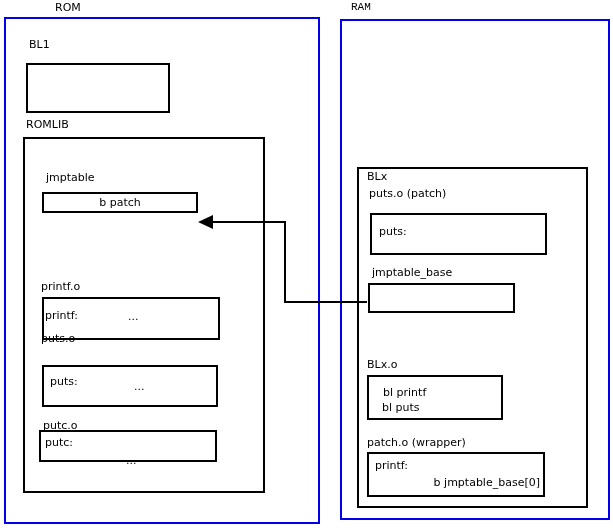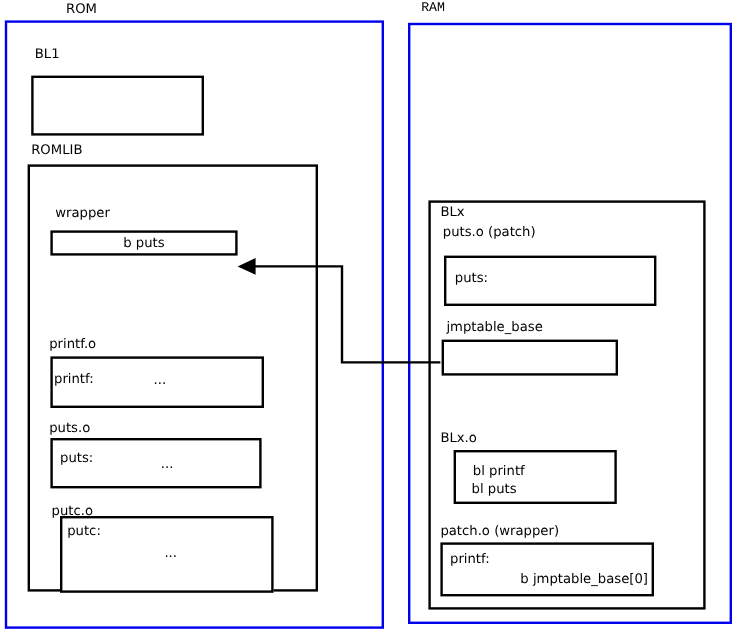--- a/index.html
+++ b/index.html
@@ -62,39 +62,39 @@
   <div class="lbl" style="left:55px; top:1px;">ROM</div>
 
   <div class="frame" style="left:4px; top:17px; width:316px; height:507px;"></div>
 
   <div class="lbl" style="left:29px; top:38px;">BL1</div>
   <div class="box" style="left:26px; top:63px; width:144px; height:50px;"></div>
 
   <div class="lbl" style="left:26px; top:118px;">ROMLIB</div>
   <div class="box" style="left:23px; top:137px; width:242px; height:356px;"></div>
 
-  <div class="lbl" style="left:46px; top:171px;">wrapper</div>
+  <div class="lbl" style="left:46px; top:171px;">jmptable</div>
   <div class="abs" style="left:42px; top:192px; width:156px;">
-    <div class="jmprow">b puts</div>
+    <div class="jmprow">b patch</div>
   </div>
 
   <div class="lbl" style="left:41px; top:280px;">printf.o</div>
   <div class="box" style="left:42px; top:297px; width:178px; height:43px;">
     <span class="lbl" style="left:1px; top:10px;">printf:</span>
     <span class="lbl" style="left:84px; top:11px;">...</span>
   </div>
 
-  <div class="lbl" style="left:41px; top:350px;">puts.o</div>
+  <div class="lbl" style="left:41px; top:332px;">puts.o</div>
   <div class="box" style="left:42px; top:365px; width:176px; height:42px;">
     <span class="lbl" style="left:6px; top:8px;">puts:</span>
     <span class="lbl" style="left:90px; top:13px;">...</span>
   </div>
 
   <div class="lbl" style="left:43px; top:419px;">putc.o</div>
-  <div class="box" style="left:50px; top:430px; width:178px; height:64px;">
+  <div class="box" style="left:39px; top:430px; width:178px; height:32px;">
     <span class="lbl" style="left:4px; top:4px;">putc:</span>
     <span class="lbl" style="left:85px; top:22px;">...</span>
   </div>
 
   <div class="lbl" style="left:351px; top:1px;font-family:Liberation Mono, monospace;">RAM</div>
 
   <div class="frame" style="left:340px; top:19px; width:270px; height:501px;"></div>
 
   <div class="box" style="left:357px; top:167px; width:231px; height:341px;"></div>
 
@@ -102,21 +102,21 @@
 
   <div class="lbl" style="left:369px; top:187px;">puts.o (patch)</div>
   <div class="box" style="left:370px; top:213px; width:177px; height:42px;">
     <span class="lbl" style="left:7px; top:10px;">puts:</span>
   </div>
 
   <div class="lbl" style="left:372px; top:266px;">jmptable_base</div>
   <div class="box" style="left:368px; top:283px; width:147px; height:30px;"></div>
 
   <div class="lbl" style="left:367px; top:358px;text-align:right;">BLx.o</div>
-  <div class="box" style="left:367px; top:375px; width:136px; height:45px;margin-left:11px;">
+  <div class="box" style="left:367px; top:375px; width:136px; height:45px;">
     <span class="lbl" style="left:14px; top:9px;">bl printf</span>
     <span class="lbl" style="left:13px; top:24px;">bl puts</span>
   </div>
 
   <div class="lbl" style="left:367px; top:436px;">patch.o (wrapper)</div>
   <div class="box" style="left:367px; top:452px; width:178px; height:45px;">
     <span class="lbl" style="left:6px; top:5px;">printf:</span>
     <span class="lbl" style="right:3px; top:22px;">b jmptable_base[0]</span>
   </div>
 

